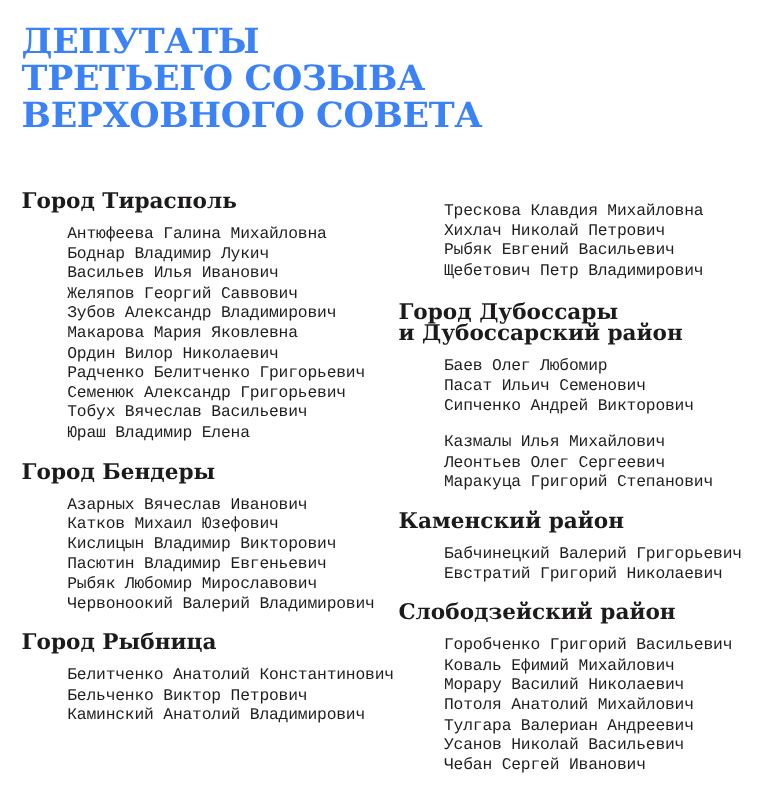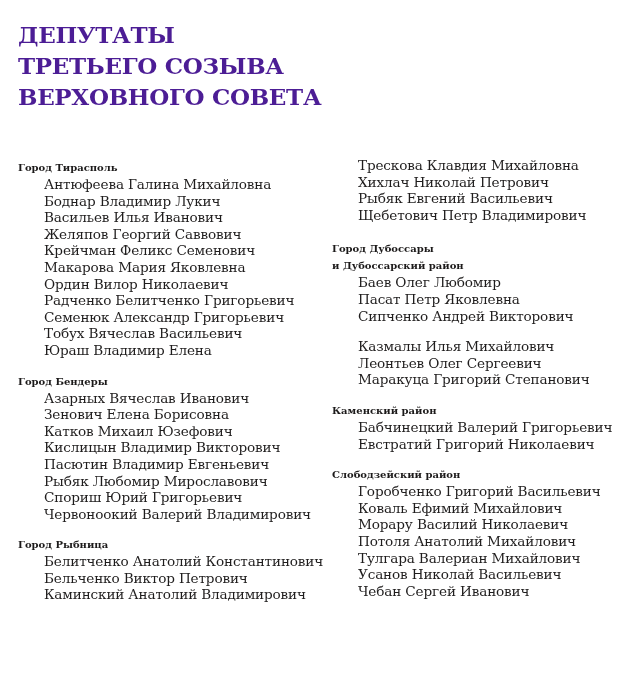--- a/index.html
+++ b/index.html
@@ -1,33 +1,33 @@
 <!DOCTYPE html>
 <html><head>
 <meta charset="utf-8">
 <style>
   html, body { margin: 0; padding: 0; background: #ffffff; }
   body { width: 643px; height: 675px; position: relative; overflow: hidden; color: #1c1a1a; }
   .title {
     position: absolute; left: 18px; top: 19px;
     font-family: "DejaVu Serif", serif; font-weight: bold;
-    font-size: 23px; line-height: 31px; letter-spacing: -0.3px;
-    color: #4c1d95; margin: 0;
+    font-size: 29px; line-height: 31px; letter-spacing: -0.3px;
+    color: #3b82f6; margin: 0;
   }
   .title span { display: block; }
   .col { position: absolute; top: 159px; font-family: "DejaVu Serif", serif; }
   .col-left { left: 18px; width: 300px; }
   .col-right { left: 332px; width: 300px; top: 157px; }
   .section { margin: 0 0 14px 0; }
   .heading {
-    font-weight: bold; font-size: 10px; line-height: 17px;
+    font-weight: bold; font-size: 18px; line-height: 17px;
     color: #1c1a1a; margin: 0;
   }
   .heading span { display: block; }
-  .names { list-style: none; margin: 0; padding: 0 0 0 26px; }
+  .names { list-style: none; margin: 12px; padding: 0 0 0 26px; font-family: Liberation Mono, monospace; }
   .names li { font-size: 13.6px; line-height: 16.6px; color: #1f1d1d; white-space: nowrap; letter-spacing: -0.15px; }
   .cont { margin-bottom: 17px; }
 </style>
 </head>
 <body>
 
 <h1 class="title">
   <span>ДЕПУТАТЫ</span>
   <span>ТРЕТЬЕГО СОЗЫВА</span>
   <span>ВЕРХОВНОГО СОВЕТА</span>
@@ -36,41 +36,39 @@
 <div class="col col-left" id="left-col">
     <div class="section">
       <h2 class="heading">
         <span>Город Тирасполь</span>
       </h2>
       <ul class="names">
         <li>Антюфеева Галина Михайловна</li>
         <li>Боднар Владимир Лукич</li>
         <li>Васильев Илья Иванович</li>
         <li>Желяпов Георгий Саввович</li>
-        <li>Крейчман Феликс Семенович</li>
+        <li>Зубов Александр Владимирович</li>
         <li>Макарова Мария Яковлевна</li>
         <li>Ордин Вилор Николаевич</li>
         <li>Радченко Белитченко Григорьевич</li>
         <li>Семенюк Александр Григорьевич</li>
         <li>Тобух Вячеслав Васильевич</li>
         <li>Юраш Владимир Елена</li>
       </ul>
     </div>
     <div class="section">
       <h2 class="heading">
         <span>Город Бендеры</span>
       </h2>
       <ul class="names">
         <li>Азарных Вячеслав Иванович</li>
-        <li>Зенович Елена Борисовна</li>
         <li>Катков Михаил Юзефович</li>
         <li>Кислицын Владимир Викторович</li>
         <li>Пасютин Владимир Евгеньевич</li>
         <li>Рыбяк Любомир Мирославович</li>
-        <li>Спориш Юрий Григорьевич</li>
         <li>Червоноокий Валерий Владимирович</li>
       </ul>
     </div>
     <div class="section">
       <h2 class="heading">
         <span>Город Рыбница</span>
       </h2>
       <ul class="names">
         <li>Белитченко Анатолий Константинович</li>
         <li>Бельченко Виктор Петрович</li>
@@ -87,21 +85,21 @@
       <li>Щебетович Петр Владимирович</li>
     </ul>
   <div id="right-col">
       <div class="section">
         <h2 class="heading">
           <span>Город Дубоссары</span>
           <span>и Дубоссарский район</span>
         </h2>
         <ul class="names">
           <li>Баев Олег Любомир</li>
-          <li>Пасат Петр Яковлевна</li>
+          <li>Пасат Ильич Семенович</li>
           <li>Сипченко Андрей Викторович</li>
         </ul>
       </div>
       <div class="section">
         <ul class="names">
           <li>Казмалы Илья Михайлович</li>
           <li>Леонтьев Олег Сергеевич</li>
           <li>Маракуца Григорий Степанович</li>
         </ul>
       </div>
@@ -116,19 +114,19 @@
       </div>
       <div class="section">
         <h2 class="heading">
           <span>Слободзейский район</span>
         </h2>
         <ul class="names">
           <li>Горобченко Григорий Васильевич</li>
           <li>Коваль Ефимий Михайлович</li>
           <li>Морару Василий Николаевич</li>
           <li>Потоля Анатолий Михайлович</li>
-          <li>Тулгара Валериан Михайлович</li>
+          <li>Тулгара Валериан Андреевич</li>
           <li>Усанов Николай Васильевич</li>
           <li>Чебан Сергей Иванович</li>
         </ul>
       </div>
     </div>
 </div>
 
 </body></html>

